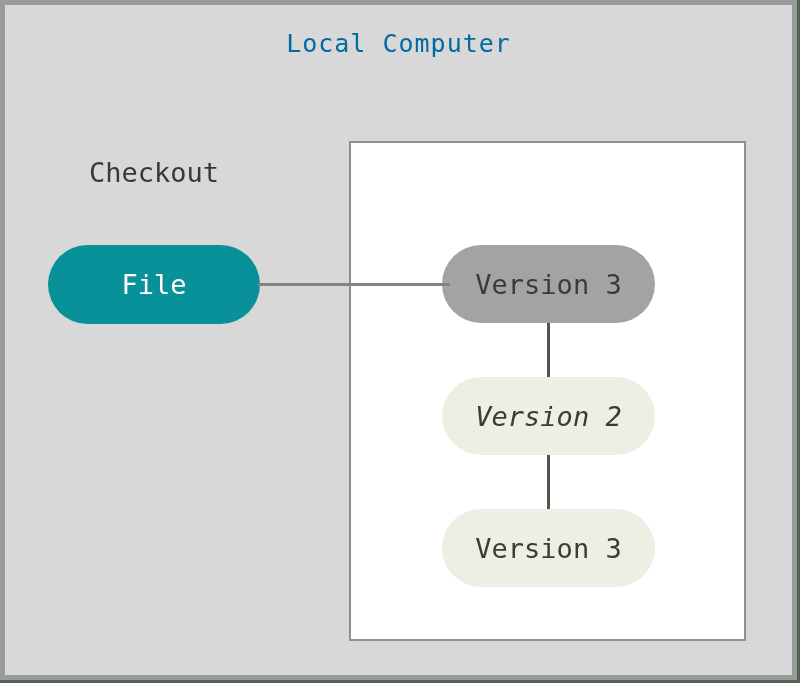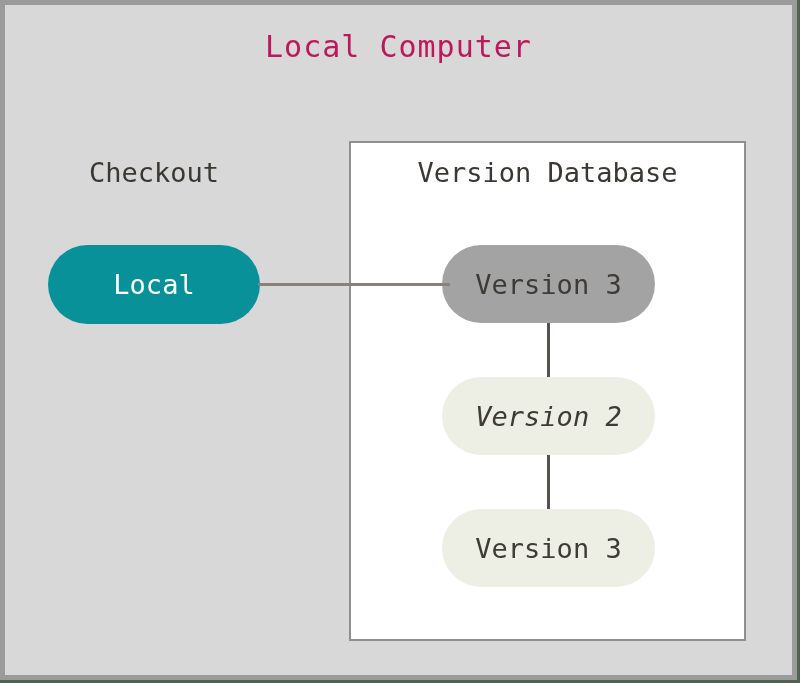--- a/index.html
+++ b/index.html
@@ -15,22 +15,22 @@
     left: 0; top: 0;
     width: 797px; height: 680px;
     background: #d8d8d8;
     border: 5px solid #9b9b9b;
   }
   .diagram-title {
     position: absolute;
     left: 0; top: 24px;
     width: 100%;
     text-align: center;
-    font-size: 30px;
-    color: #be185d;
+    font-size: 25px;
+    color: #0369a1;
     letter-spacing: 1px;
   }
   .section-label {
     position: absolute;
     text-align: center;
     font-size: 27px;
     color: #3b3733;
   }
   .checkout-label {
     left: 43px; top: 152px;
@@ -90,27 +90,26 @@
 </style>
 </head>
 <body>
 
 <div class="canvas">
 
   <div class="diagram-title">Local Computer</div>
 
   <div class="section-label checkout-label">Checkout</div>
 
-  <div class="pill file-pill" style="background-color: rgb(8, 145, 153);">Local</div>
+  <div class="pill file-pill" style="background-color: rgb(8, 145, 153);">File</div>
 
   <div class="h-connector"></div>
 
   <div class="vdb-box">
 
-    <div class="vdb-title">Version Database</div>
 
     <div class="pill version-pill v3" style="background-color: #a3a3a3;">Version 3</div>
 
     <div class="v-connector vc-32"></div>
 
     <div class="pill version-pill v2" style="background-color: rgb(237, 238, 228);">Version 2</div>
 
     <div class="v-connector vc-21"></div>
 
     <div class="pill version-pill v1" style="background-color: rgb(237, 238, 228);">Version 3</div>

